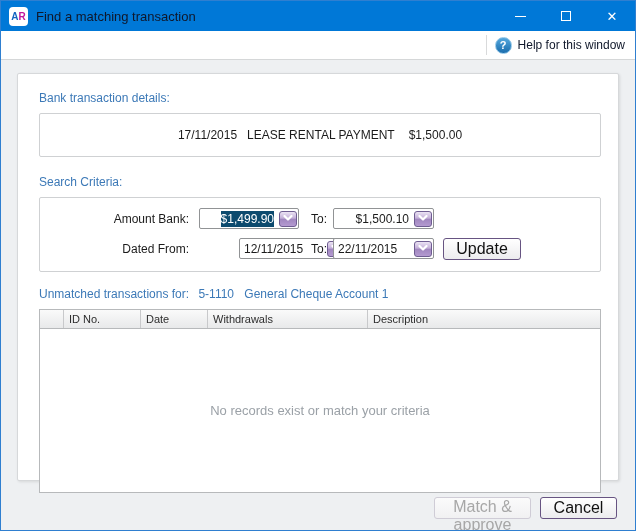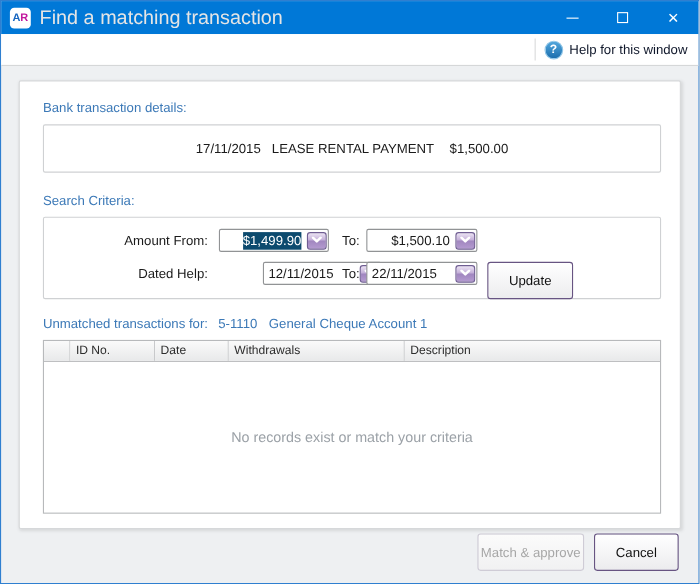--- a/index.html
+++ b/index.html
@@ -13,21 +13,21 @@
     position:absolute; left:0; top:0; width:100%; height:30px;
     background:#0078d7; display:flex; align-items:center;
   }
   .app-icon {
     width:19px; height:19px; margin-left:8px; background:#ffffff;
     border-radius:4px; display:flex; align-items:center; justify-content:center;
     font-size:10px; font-weight:bold; letter-spacing:0;
   }
   .app-icon .a { color:#1565c0; }
   .app-icon .r { color:#c2189e; }
-  .title { color:#e5e5e5; font-size:18px; margin-left:8px; flex:1; }
+  .title { color:#0f172a; font-size:13px; margin-left:8px; flex:1; }
   .win-btn {
     width:46px; height:30px; display:flex; align-items:center; justify-content:center;
     color:#ffffff; cursor:default;
   }
   .min-glyph { width:11px; height:1px; background:#ffffff; display:block; }
   .max-glyph { width:10px; height:10px; border:1px solid #ffffff; display:block; }
   .close-glyph { font-size:13px; line-height:1; }
   
   .toolbar {
     position:absolute; left:0; top:30px; width:100%; height:29px;
@@ -73,31 +73,31 @@
   .combo .text { flex:1; font-size:12px; color:#1b1b1b; padding:0 4px; white-space:nowrap; }
   .combo .text.right { text-align:right; }
   .combo .text .sel { background:#0c4a6e; color:#ffffff; padding:1px 0; }
   .drop-btn {
     width:18px; height:16px; margin:0 1px 0 1px; border:1px solid #6f5d92; border-radius:3px;
     background:linear-gradient(#ece4f4 0%, #c3aed8 45%, #a086bf 50%, #b49ad0 100%);
     display:flex; align-items:center; justify-content:center; cursor:pointer; flex:none;
   }
   .btn {
     font-family:"Liberation Sans", sans-serif;
-    position:absolute; height:34px; font-size:12px; color:#111;
+    position:absolute; height:22px; font-size:16px; color:#111;
     border:1px solid #675482; border-radius:3px;
     background:linear-gradient(#ffffff,#ececee); cursor:pointer;
   }
   .btn.disabled {
     border:1px solid #cfccd6; color:#a7a7a7;
     background:linear-gradient(#fbfbfb,#f1f1f2); cursor:default;
   }
   
   .grid {
-    position:absolute; left:21px; top:235px; width:562px; height:158px;
+    position:absolute; left:21px; top:235px; width:562px; height:184px;
     border:1px solid #b7b9bb; background:#ffffff; display:flex; flex-direction:column;
   }
   .grid-header { display:flex; height:19px; border-bottom:1px solid #b7b9bb; }
   .gh-cell {
     background:linear-gradient(#fafafa,#e8e9ea);
     border-right:1px solid #c8c9cb; font-size:11px; color:#2d2d2d;
     display:flex; align-items:center; padding-left:5px; overflow:hidden;
   }
   .gh-cell:last-child { border-right:none; }
   .c0 { width:24px; } .c1 { width:77px; } .c2 { width:67px; } .c3 { width:232px; } .c4 { flex:1; }
@@ -143,40 +143,40 @@
     <div class="section-heading" style="left:21px; top:17px;">Bank transaction details:</div>
     <div class="bank-box">
       <span>17/11/2015</span>
       <span class="gap1">LEASE RENTAL PAYMENT</span>
       <span class="gap2">$1,500.00</span>
     </div>
 
     <div class="section-heading" style="left:21px; top:101px;">Search Criteria:</div>
     <div class="search-box">
 
-      <div class="field-label" style="left:0; top:14px;">Amount From:</div>
+      <div class="field-label" style="left:0; top:14px;">Amount Bank:</div>
       <div class="combo" style="left:159px; top:10px; width:100px;">
         <span class="text right"><span class="sel">$1,499.90</span></span>
         <span class="drop-btn">
           <svg width="10" height="7" viewBox="0 0 10 7">
               <polyline points="1.5,1 5,4.5 8.5,1" fill="none" stroke="#ffffff" stroke-width="2.2" stroke-linecap="round" stroke-linejoin="round"></polyline>
             </svg>
         </span>
       </div>
       <div class="to-label" style="left:271px; top:14px;">To:</div>
       <div class="combo" style="left:293px; top:10px; width:101px;">
         <span class="text right">$1,500.10</span>
         <span class="drop-btn">
           <svg width="10" height="7" viewBox="0 0 10 7">
               <polyline points="1.5,1 5,4.5 8.5,1" fill="none" stroke="#ffffff" stroke-width="2.2" stroke-linecap="round" stroke-linejoin="round"></polyline>
             </svg>
         </span>
       </div>
 
-      <div class="field-label" style="left:0; top:44px;">Dated Help:</div>
+      <div class="field-label" style="left:0; top:44px;">Dated From:</div>
       <div class="combo" style="left:159px; top:40px; width:108px;margin-left:40px;">
         <span class="text">12/11/2015</span>
         <span class="drop-btn">
           <svg width="10" height="7" viewBox="0 0 10 7">
               <polyline points="1.5,1 5,4.5 8.5,1" fill="none" stroke="#ffffff" stroke-width="2.2" stroke-linecap="round" stroke-linejoin="round"></polyline>
             </svg>
         </span>
       </div>
       <div class="to-label" style="left:271px; top:44px;">To:</div>
       <div class="combo" style="left:293px; top:40px; width:101px;">

